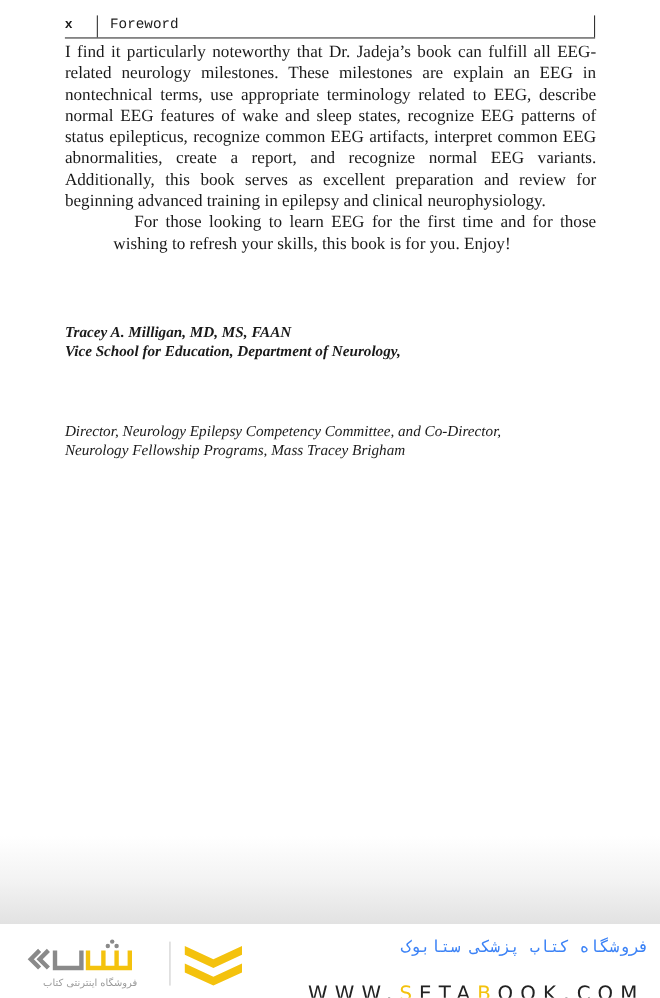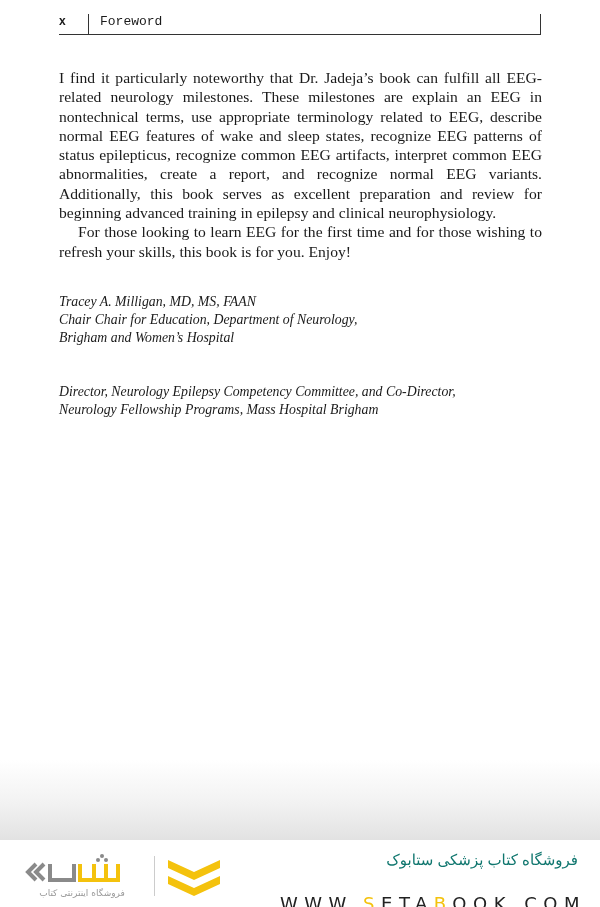--- a/index.html
+++ b/index.html
@@ -3,31 +3,31 @@
 <meta charset="utf-8">
 <style>
   html, body { margin:0; padding:0; }
   body { width:600px; height:907px; background:#ffffff; position:relative; overflow:hidden; font-family:"Liberation Serif", serif; color:#1a1a1a; }
   .page { position:absolute; left:0; top:0; width:600px; height:820px; background:#fff; }
   .running-head { position:absolute; left:59px; top:12px; width:482px; height:22px; border-bottom:1px solid #333; }
   .rh-num { position:absolute; left:0; top:2px; font-family:"Liberation Sans", sans-serif; font-weight:bold; font-size:12px; }
   .rh-sep { position:absolute; left:29px; top:2px; width:1px; height:20px; background:#333; }
   .rh-title { position:absolute; left:41px; top:2px; font-family:Liberation Mono, monospace; font-size:13px; }
   .rh-end { position:absolute; right:0; top:2px; width:1px; height:20px; background:#333; }
-  .body-text { position:absolute; left:59px; top:68px; width:483px; font-size:15.6px; line-height:19.3px; text-align:justify; }
+  .body-text { position:absolute; left:59px; top:38px; width:483px; font-size:15.6px; line-height:19.3px; text-align:justify; }
   .body-text p { margin:0; }
-  .body-text p.indent { text-indent:19px; }
+  .body-text p.indent { text-indent:19px;margin-left:44px; }
   .sig { position:absolute; left:59px; width:483px; font-style:italic; font-size:13.8px; line-height:18px; }
   .sig div { white-space:nowrap; }
-  .sig1 { top:293px; }
+  .sig1 { top:293px;font-weight:bold; }
   .sig2 { top:383px; }
   .shade { position:absolute; left:0; top:760px; width:600px; height:80px; background:linear-gradient(to bottom, #ffffff 0%, #f3f3f3 50%, #e2e2e2 100%); }
   .footer { position:absolute; left:0; top:840px; width:600px; height:67px; background:#fff; }
   .logo { position:absolute; left:22px; top:10px; width:210px; height:52px; }
-  .store-fa { position:absolute; right:22px; top:11px; font-family:Liberation Sans, sans-serif; font-size:15px; color:#0f766e; direction:rtl; }
+  .store-fa { position:absolute; right:10px; top:11px; font-family:Liberation Mono, monospace; font-size:15px; color:#3b82f6; direction:rtl; }
   .store-url { position:absolute; right:14px; top:38px; font-family:"DejaVu Sans", sans-serif; font-size:18px; letter-spacing:6.5px; color:#222;margin-top:15px; }
   .store-url .hl { color:#f4c20d; }
 </style>
 </head>
 <body>
 
 <div class="page">
   <div class="running-head">
     <span class="rh-num">x</span>
     <span class="rh-sep"></span>
@@ -35,26 +35,25 @@
     <span class="rh-end"></span>
   </div>
 
   <div class="body-text">
     <p>I find it particularly noteworthy that Dr. Jadeja’s book can fulfill all EEG-related neurology milestones. These milestones are explain an EEG in nontechnical terms, use appropriate terminology related to EEG, describe normal EEG features of wake and sleep states, recognize EEG patterns of status epilepticus, recognize common EEG artifacts, interpret common EEG abnormalities, create a report, and recognize normal EEG variants. Additionally, this book serves as excellent preparation and review for beginning advanced training in epilepsy and clinical neurophysiology.</p>
     <p class="indent">For those looking to learn EEG for the first time and for those wishing to refresh your skills, this book is for you. Enjoy!</p>
   </div>
 
   <div class="sig sig1">
     <div>Tracey A. Milligan, MD, MS, FAAN</div>
-    <div>Chair Chair for Education, Department of Neurology,</div>
-    <div>Brigham and Women’s Hospital</div>
+    <div>Vice School for Education, Department of Neurology,</div>
   </div>
   <div class="sig sig2">
     <div>Director, Neurology Epilepsy Competency Committee, and Co-Director,</div>
-    <div>Neurology Fellowship Programs, Mass Hospital Brigham</div>
+    <div>Neurology Fellowship Programs, Mass Tracey Brigham</div>
   </div>
 </div>
 
 <div class="shade"></div>
 
 <div class="footer">
   <svg class="logo" viewBox="0 0 210 52">
 
     <path d="M14 14 L6 22 L14 30" stroke="#8a8a8a" stroke-width="4" fill="none"></path>
     <path d="M22 14 L14 22 L22 30" stroke="#8a8a8a" stroke-width="4" fill="none"></path>

